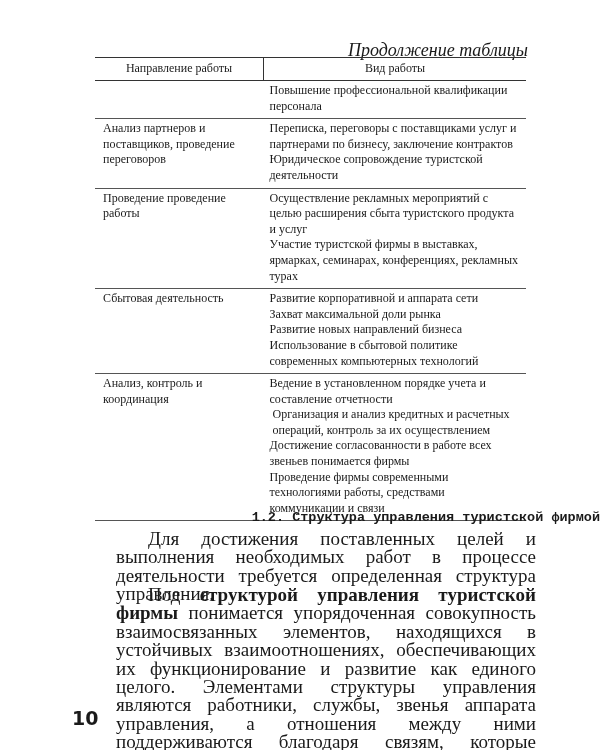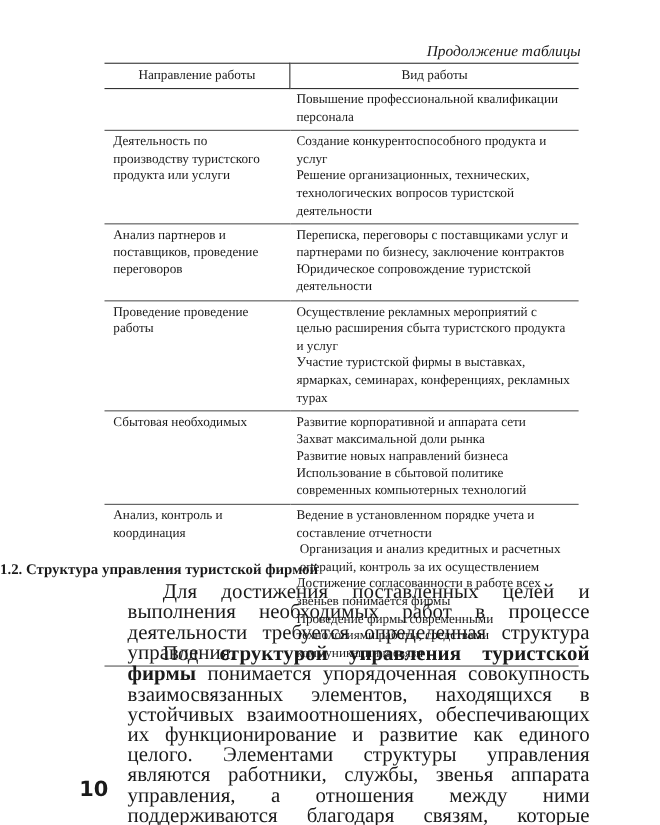--- a/index.html
+++ b/index.html
@@ -3,43 +3,43 @@
   <meta charset="utf-8">
   <style>
     html, body { margin: 0; padding: 0; background: #ffffff; }
     body {
       width: 600px; height: 750px; position: relative; overflow: hidden;
       font-family: "Liberation Serif", "DejaVu Serif", serif;
       color: #1a1a1a;
     }
     .continuation {
       position: absolute; top: 40px; right: 72px;
-      font-style: italic; font-size: 14px;
+      font-style: italic; font-size: 18px;
     }
     table.work {
       position: absolute; top: 57px; left: 95px; width: 431px;
       border-collapse: collapse; font-size: 12px; line-height: 15.6px;
     }
     table.work th {
       font-weight: normal; text-align: center; padding: 3px 4px 3px 4px;
       border-top: 1.5px solid #333; border-bottom: 1.5px solid #333;
       height: 16px;
     }
     table.work th.col1 { width: 160px; border-right: 1.2px solid #333; margin-top: 20px; }
     table.work td {
       vertical-align: top; padding: 2px 4px 4px 6px;
       border-bottom: 1.5px solid #555;
     }
     table.work td.col1 { width: 156px; padding-left: 8px; }
     table.work td.col2 { padding-left: 6px; }
     .item { display: block; }
     .item.indent { padding-left: 3px; }
     .section-title {
-      position: absolute; top: 510px; left: 0; width: 600px; text-align: left;
-      font-family: Liberation Serif, serif;
+      position: absolute; top: 510px; left: 0; width: 600px; text-align: right;
+      font-family: Liberation Mono, monospace;
       font-weight: bold; font-size: 13.5px;
     }
     .body-text {
       position: absolute; left: 116px; width: 420px;
       font-size: 19px; line-height: 18.4px; text-align: justify;
       text-align-last: left;
     }
     .body-text p { margin: 0; text-indent: 32px; }
     .p1 { top: 530px; }
     .p2 { top: 586px; }
@@ -62,42 +62,35 @@
     </tr>
   </thead>
   <tbody>
     <tr>
       <td class="col1"></td>
       <td class="col2">
         <span class="item">Повышение профессиональной квалификации персонала</span>
       </td>
     </tr>
     <tr>
-      <td class="col1">Деятельность по производству туристского продукта или услуги</td>
-      <td class="col2">
-        <span class="item">Создание конкурентоспособного продукта и услуг</span>
-        <span class="item">Решение организационных, технических, технологических вопросов туристской деятельности</span>
-      </td>
-    </tr>
-    <tr>
       <td class="col1">Анализ партнеров и поставщиков, проведение переговоров</td>
       <td class="col2">
         <span class="item">Переписка, переговоры с поставщиками услуг и партнерами по бизнесу, заключение контрактов</span>
         <span class="item">Юридическое сопровождение туристской деятельности</span>
       </td>
     </tr>
     <tr>
       <td class="col1">Проведение проведение работы</td>
       <td class="col2">
         <span class="item">Осуществление рекламных мероприятий с целью расширения сбыта туристского продукта и услуг</span>
         <span class="item">Участие туристской фирмы в выставках, ярмарках, семинарах, конференциях, рекламных турах</span>
       </td>
     </tr>
     <tr>
-      <td class="col1">Сбытовая необходимых</td>
+      <td class="col1">Сбытовая деятельность</td>
       <td class="col2">
         <span class="item">Развитие корпоративной и аппарата сети</span>
         <span class="item">Захват максимальной доли рынка</span>
         <span class="item">Развитие новых направлений бизнеса</span>
         <span class="item">Использование в сбытовой политике современных компьютерных технологий</span>
       </td>
     </tr>
     <tr>
       <td class="col1">Анализ, контроль и координация</td>
       <td class="col2">

